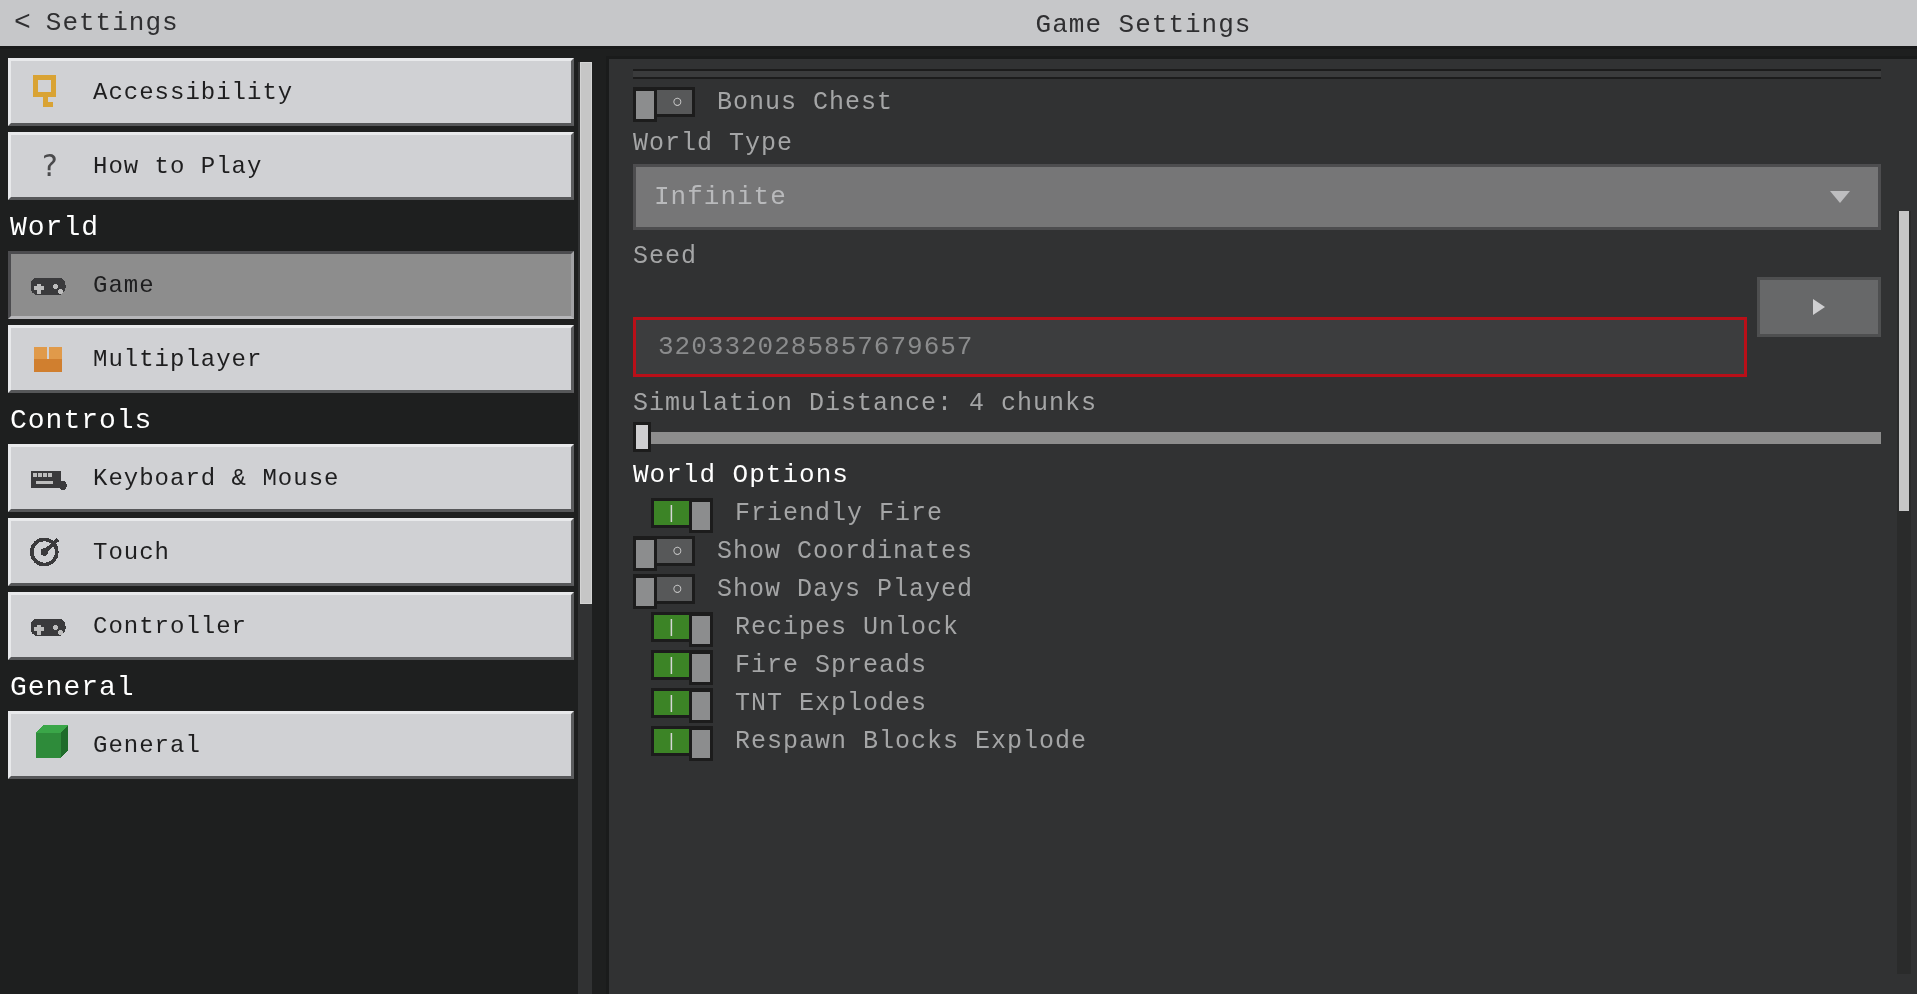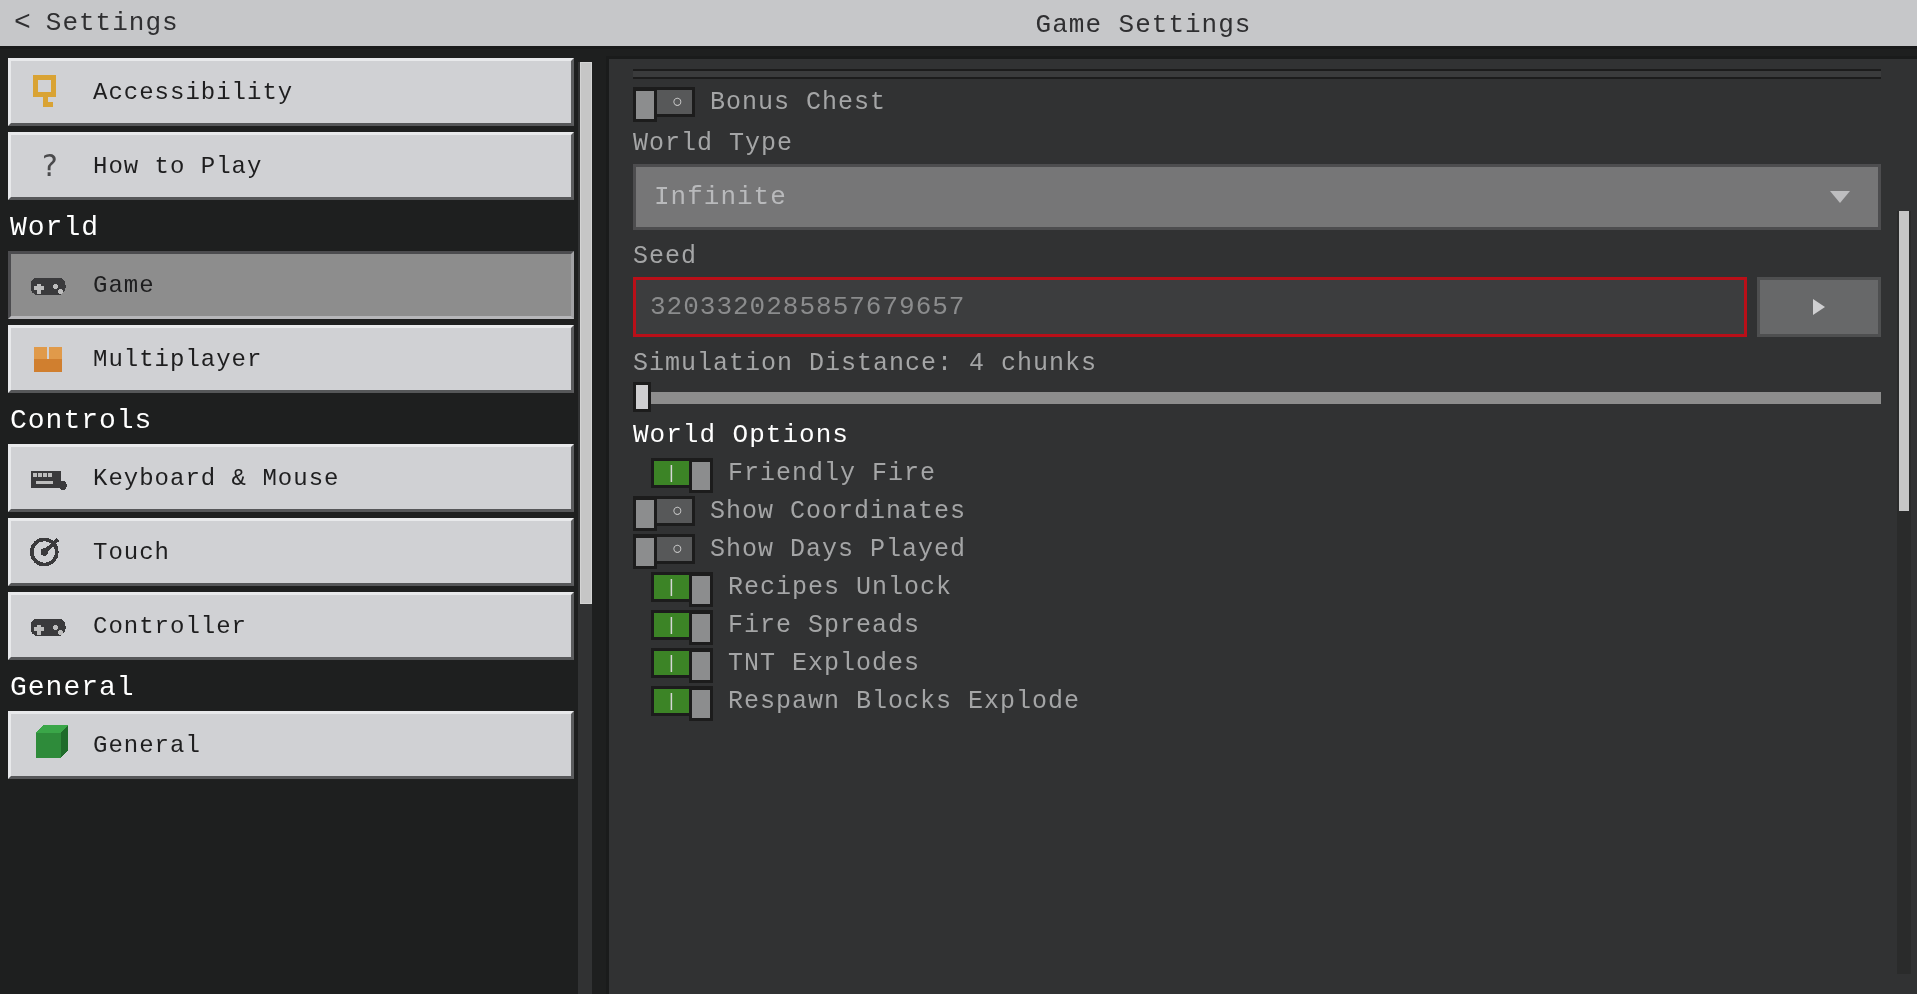--- a/index.html
+++ b/index.html
@@ -115,21 +115,21 @@
     border-left:3px solid var(--border-dark);
   }
   .main-inner{
     padding:10px 36px 0 24px;
     color:var(--text-light);
   }
   .thin-bar{
     height:6px;background:#3a3b3c;margin:0 0 6px 0;
     border:2px solid #1c1c1c;border-left:none;border-right:none;
   }
-  .row{display:flex;align-items:center;gap:15px;margin:8px 0;}
+  .row{display:flex;align-items:center;gap:22px;margin:8px 0;}
   .label{color:var(--text-light);font-size:25px;}
   .section{margin-top:6px;}
   .field-label{color:var(--text-light);font-size:25px;margin:12px 0 6px 0;}
 
   
   .toggle{
     width:62px;height:30px;position:relative;
     background:var(--toggle-off);
     border:3px solid #1c1c1c;
     box-sizing:border-box;
@@ -164,23 +164,24 @@
   .dropdown .tri{
     width:0;height:0;border-left:10px solid transparent;
     border-right:10px solid transparent;border-top:12px solid #bdbdbf;
   }
 
   
   .seed-row{display:flex;gap:10px;align-items:stretch;}
   .seed-input{
     flex:1;height:60px;background:#3c3d3e;
     border:3px solid var(--highlight);
-    display:flex;align-items:center;padding-left:14px;
+    display:flex;align-items:center;padding-left:22px;
     color:#8b8c8d;font-size:26px;
     box-sizing:border-box;
+    margin-top:40px;
   }
   .seed-btn{
     width:124px;height:60px;background:#676869;
     border:3px solid #4e4f50;
     display:flex;align-items:center;justify-content:center;
     box-sizing:border-box;
   }
   .seed-btn .tri{
     width:0;height:0;border-top:8px solid transparent;
     border-bottom:8px solid transparent;border-left:12px solid #cfcfd1;

